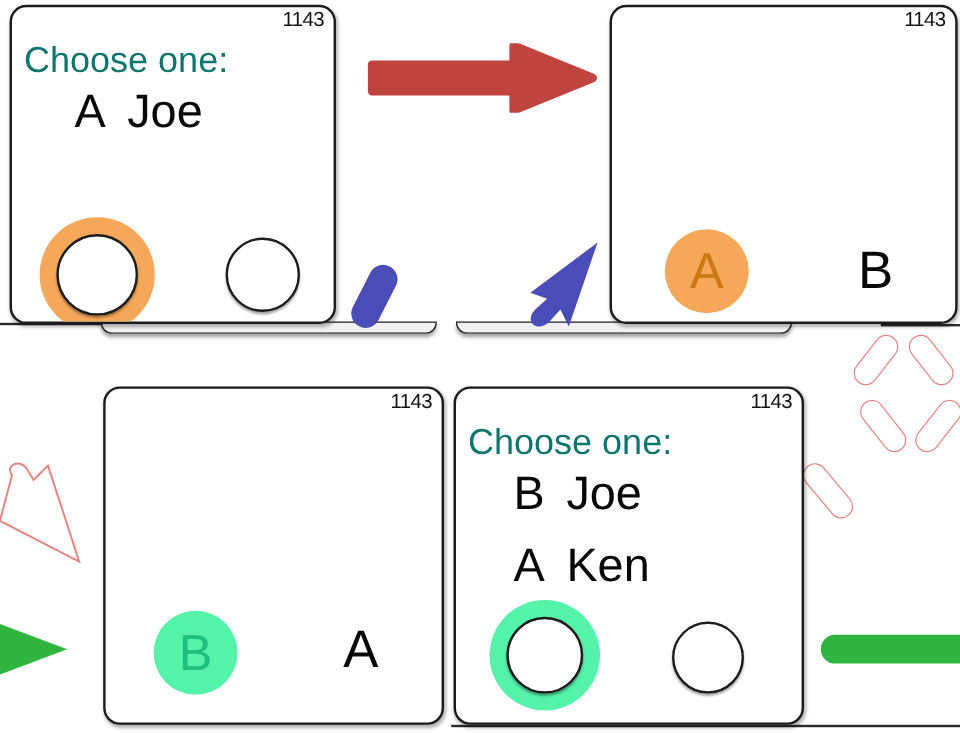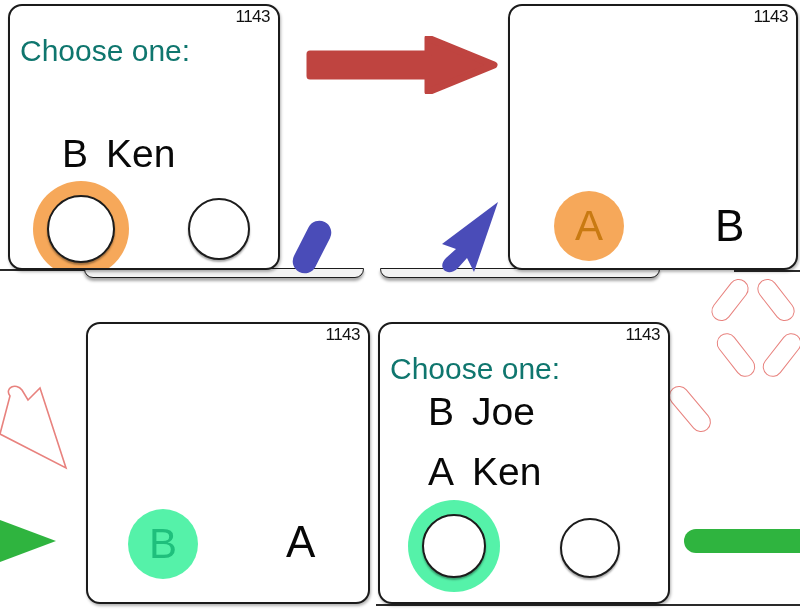--- a/index.html
+++ b/index.html
@@ -155,24 +155,24 @@
     <path d="M0,4 L72,31 L0,58 Z" fill="#2fb43f"></path>
   </svg>
 
   <div class="greenbar" style="left:684px;top:529px;width:130px;height:24px;"></div>
 
   <div class="panel" style="left:8px;top:4px;width:272px;height:266px;">
     <div class="panel-id">1143</div>
 
     <div class="prompt">Choose one:</div>
 
-
-    <div class="opt-row" style="left:52px;top:128px;">
-      <span class="opt-key">B</span><span class="opt-name">Ken</span>
+    <div class="opt-row" style="left:52px;top:68px;">
+      <span class="opt-key">A</span><span class="opt-name">Joe</span>
     </div>
+
 
     <div class="ring" style="left:23px;top:175px;width:96px;height:96px;background:#f6a85a;"></div>
     <div class="radio" style="left:37px;top:189px;width:68px;height:68px;"></div>
 
     <div class="radio" style="left:178px;top:192px;width:62px;height:62px;"></div>
   </div>
 
   <div class="panel" style="left:508px;top:4px;width:290px;height:266px;">
     <div class="panel-id">1143</div>
 

